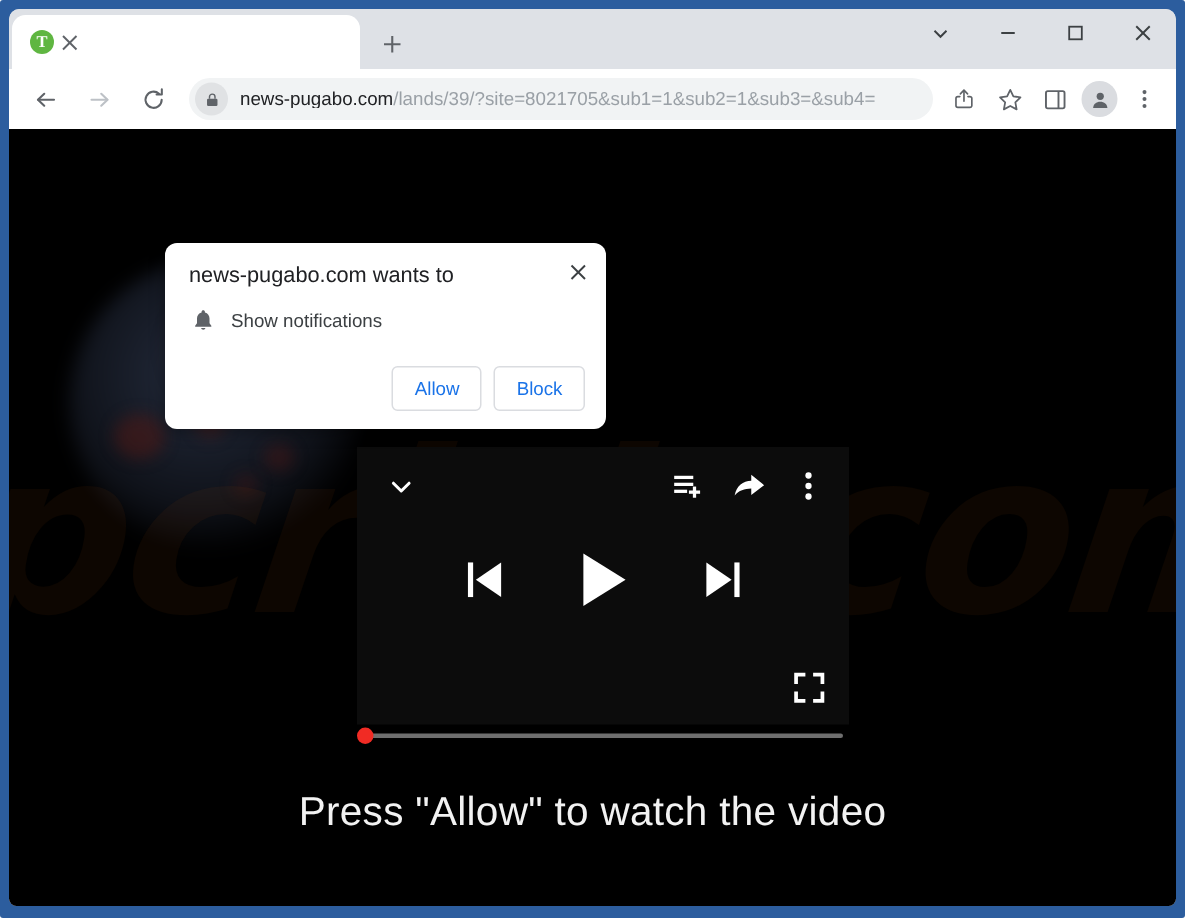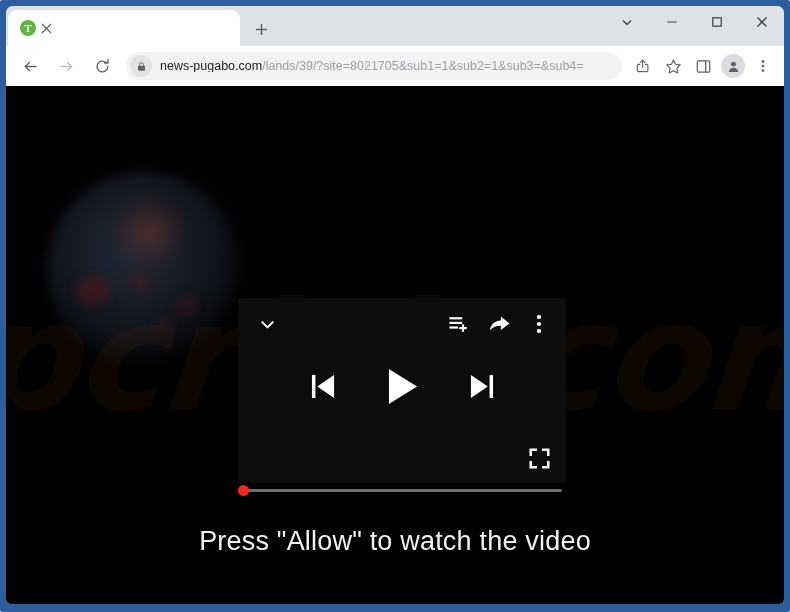--- a/index.html
+++ b/index.html
@@ -546,16 +546,38 @@
         </div>
 
         <div id="player-progress">
           <div id="progress-track"></div>
           <div id="progress-thumb"></div>
         </div>
       </div>
 
       <div id="allow-headline">Press "Allow" to watch the video</div>
 
+      <div id="permission-popup">
+        <div id="popup-close">
+          <svg width="11" height="11" viewBox="0 0 11 11" fill="none" stroke="currentColor" stroke-width="1.25">
+            <line x1="1" y1="1" x2="10" y2="10"></line>
+              <line x1="10" y1="1" x2="1" y2="10"></line>
+          </svg>
+        </div>
+        <div id="popup-title">news-pugabo.com wants to</div>
+        <div id="popup-permission-row">
+          <div id="bell-icon">
+            <svg width="13" height="15" viewBox="0 0 14 16" fill="currentColor">
+              <path d="M7 0.8c-0.7 0-1.2 0.5-1.2 1.1v0.5C3.7 2.9 2.5 4.6 2.5 6.8v3.4L1.2 11.9v0.8h11.6v-0.8L11.5 10.2V6.8c0-2.2-1.2-3.9-3.3-4.4V1.9C8.2 1.3 7.7 0.8 7 0.8z"></path>
+              <path d="M5.4 13.6a1.65 1.65 0 0 0 3.2 0z"></path>
+            </svg>
+          </div>
+          <div id="popup-permission-label">Show notifications</div>
+        </div>
+        <div id="popup-actions">
+          <div class="popup-btn">Allow</div>
+          <div class="popup-btn">Block</div>
+        </div>
+      </div>
 
     </div>
   </div>
 </div>
 
 </body></html>

